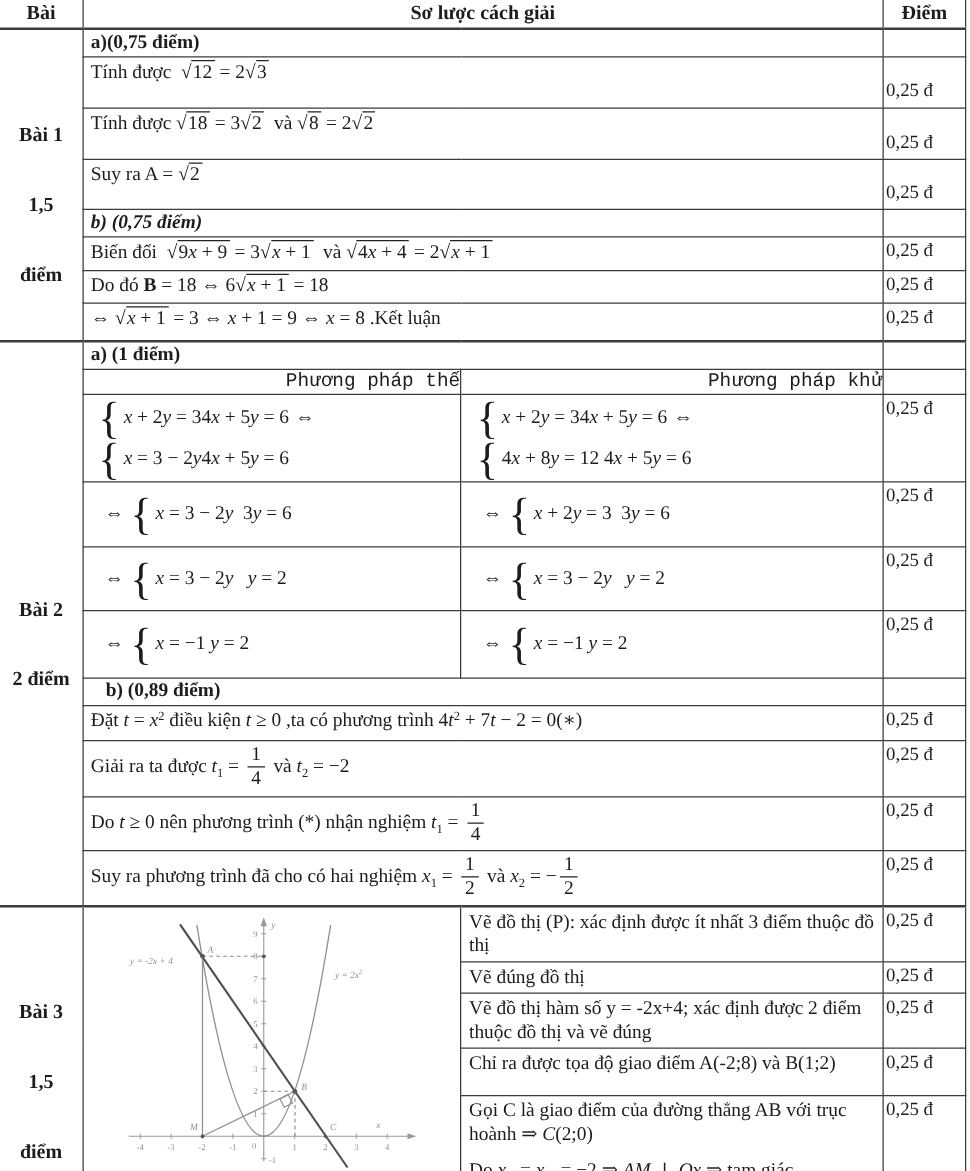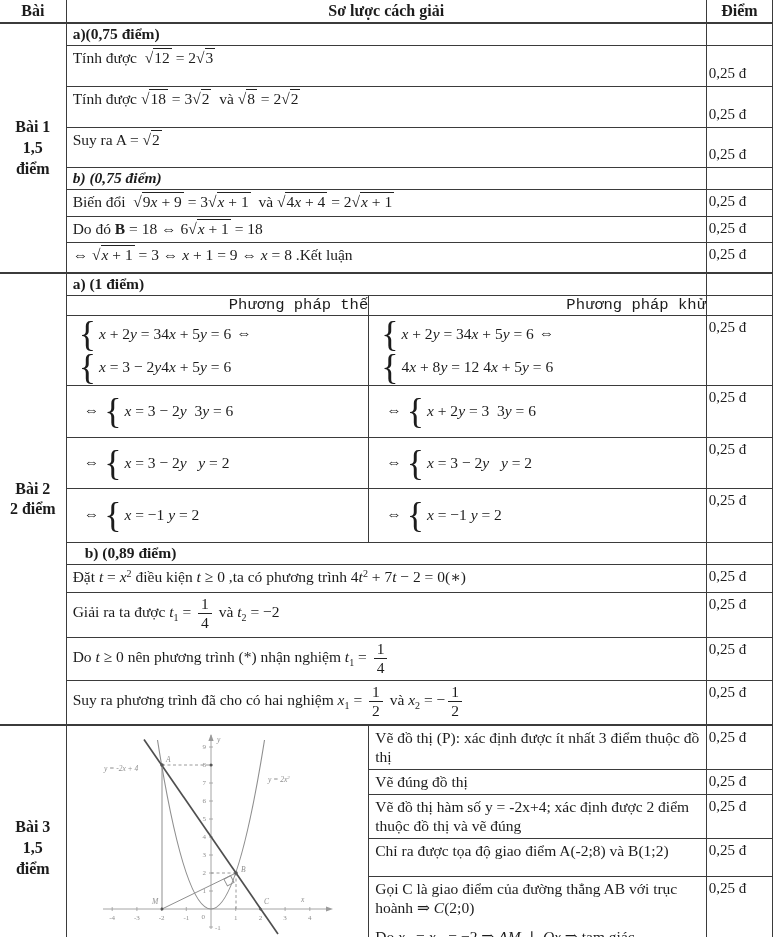--- a/index.html
+++ b/index.html
@@ -5,21 +5,21 @@
   html,body{margin:0;padding:0;background:#fff;}
   body{width:776px;font-family:"Liberation Serif","DejaVu Serif",serif;color:#1c1c1c;}
   .page{width:776px;}
   table{border-collapse:collapse;table-layout:fixed;width:773px;}
   th,td{border:1px solid #3b3b3b;font-size:15.5px;line-height:1.22;overflow:hidden;}
   th{font-size:16px;height:22px;padding:0 2px;font-weight:bold;border-top:none;}
   th.first,.label{border-left:none;}
   tr.sec td{border-top:2px solid #3b3b3b;}
   tr.last td{border-bottom:2px solid #3b3b3b;}
   td.label{text-align:center;vertical-align:middle;font-weight:bold;font-size:16px;}
-  td.label div{line-height:1.3;}
+  td.label div{line-height:1.3;margin-top:35px;}
   td.sub{font-weight:bold;padding:1px 6px;vertical-align:middle;}
   td.sub.bi{font-style:italic;}
   td.sub.ind{padding-left:18px;}
   td.sol{padding:3px 6px 2px 6px;vertical-align:top;}
   td.mh{text-align:right;padding:0;vertical-align:middle;font-family:Liberation Mono, monospace;}
   td.sys-cell{vertical-align:middle;padding:2px 6px 2px 12px;}
   td.score{text-align:left;vertical-align:top;padding:2px 2px;font-size:15px;}
   td.score.b{vertical-align:bottom;padding-bottom:4px;}
   td.graph-cell{vertical-align:top;padding:0 0 0 33px;}
   .sq{white-space:nowrap;}

